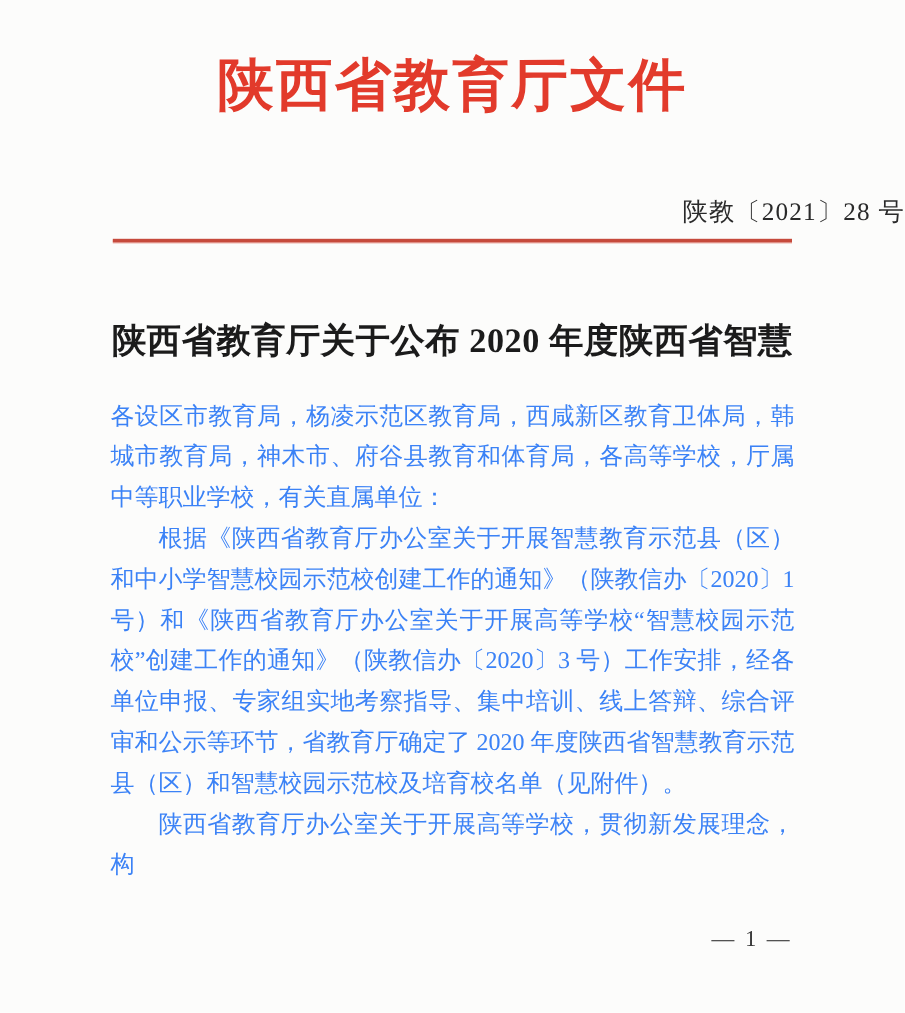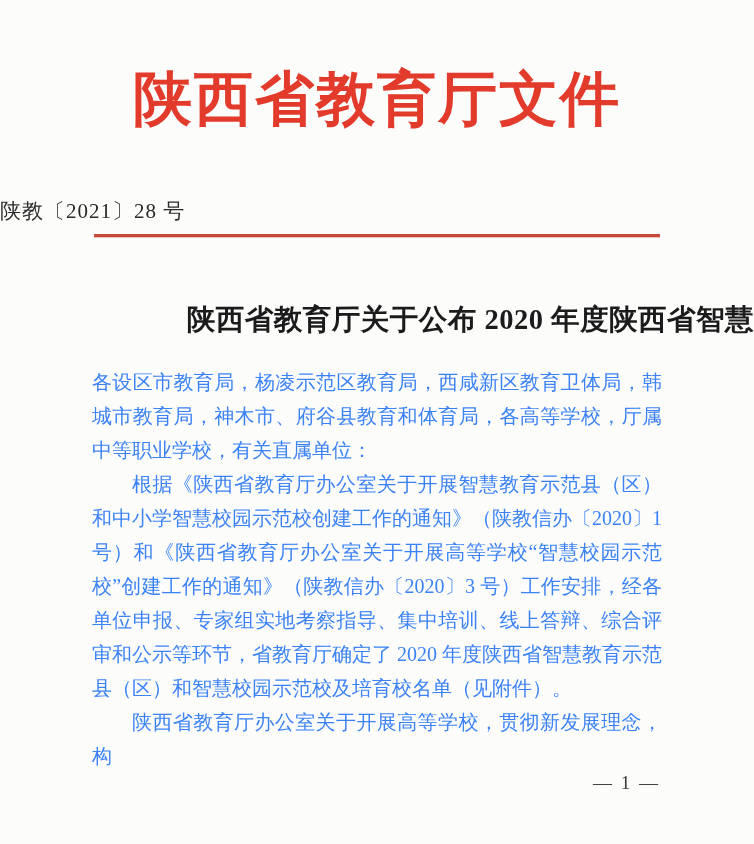--- a/index.html
+++ b/index.html
@@ -13,49 +13,49 @@
     height: 844px;
     margin: 0 auto;
     background: #fcfcfb;
     overflow: hidden;
     color: #212121;
     font-family: "Liberation Serif", "DejaVu Serif", serif;
   }
   
   .org-title {
     margin: 0;
-    padding-top: 64px;
+    padding-top: 44px;
     text-align: center;
-    font-size: 59px;
+    font-size: 47px;
     line-height: 1.2;
     font-weight: 700;
     letter-spacing: 2px;
     color: #e23a2b;
   }
   
   .doc-number {
     margin-top: 64px;
-    text-align: left;
+    text-align: right;
     font-size: 21px;
     line-height: 24px;
     letter-spacing: 1px;
     color: #2a2a2a;
   }
   
   .red-divider {
     width: 566px;
     height: 3px;
     margin: 11px auto 0;
     background: #c64a3c;
     box-shadow: 0 1px 0 rgba(230, 140, 130, 0.55);
   }
   
   .notice-title {
     margin: 60px 0 0;
-    text-align: right;
+    text-align: center;
     font-size: 28.5px;
     line-height: 46px;
     font-weight: 700;
     color: #1b1b1b;
     letter-spacing: 0.5px;
   }
   .t-line { display: block; }
   
   .body-block {
     width: 570px;

